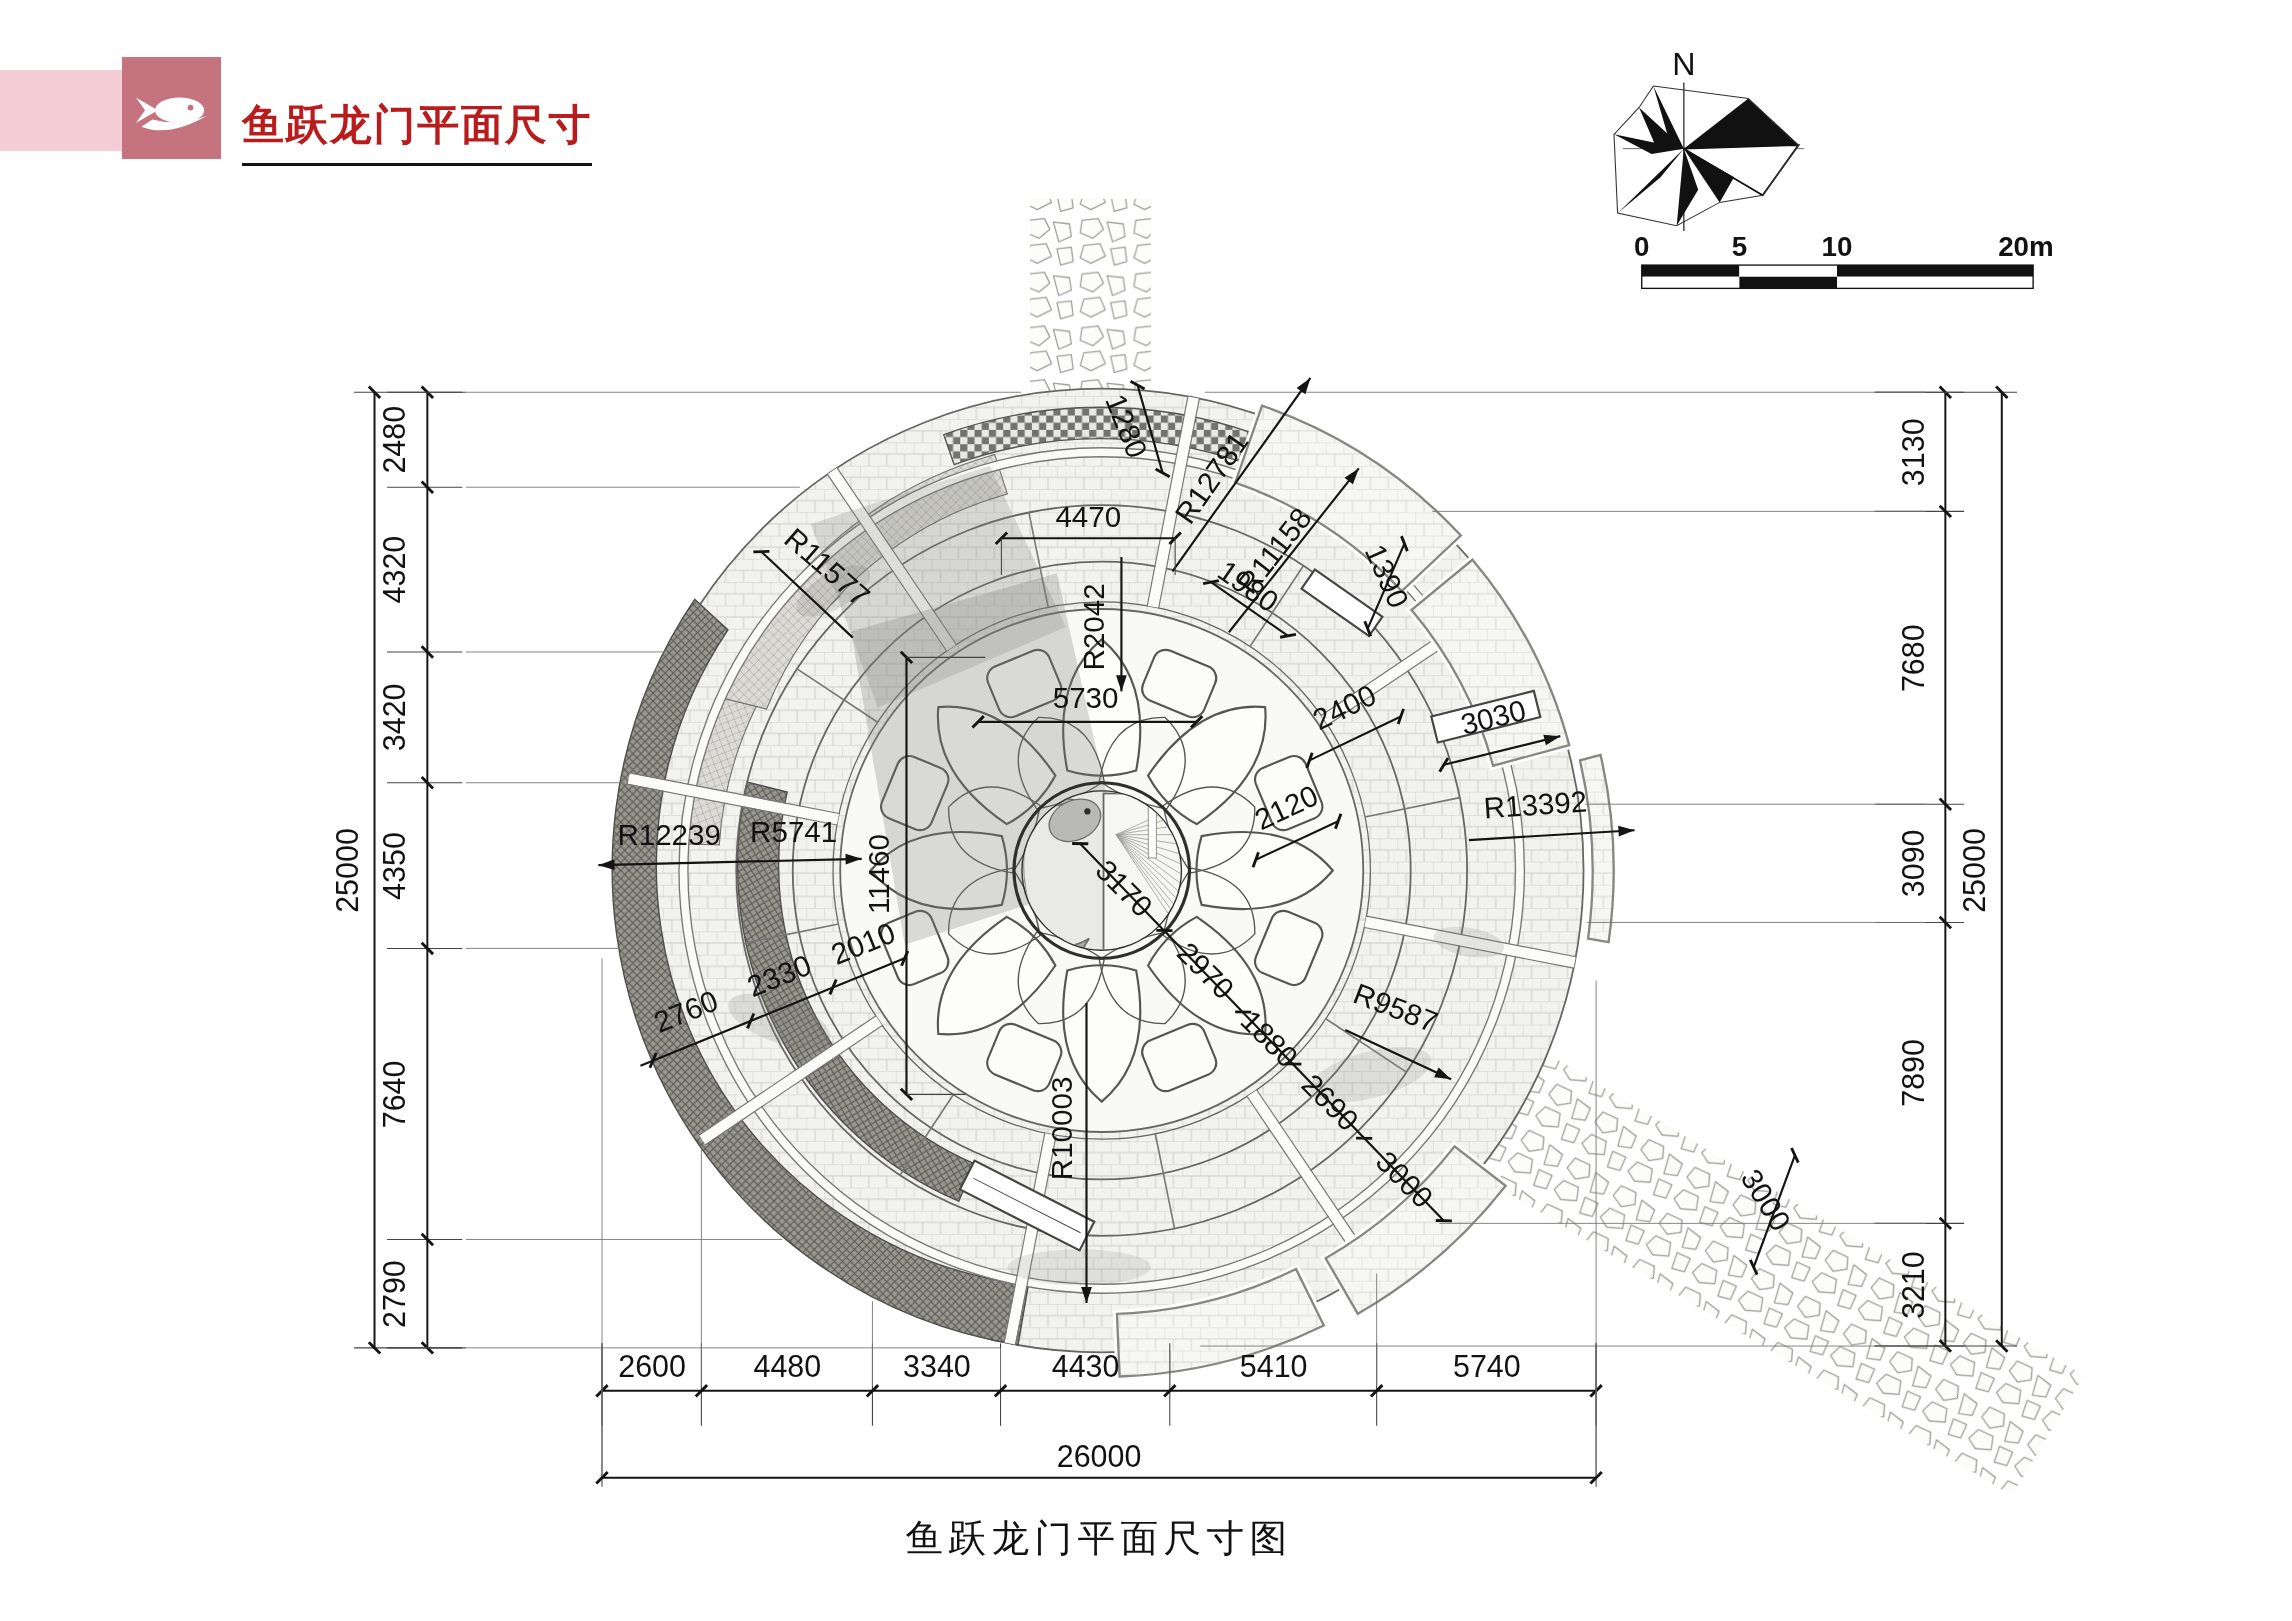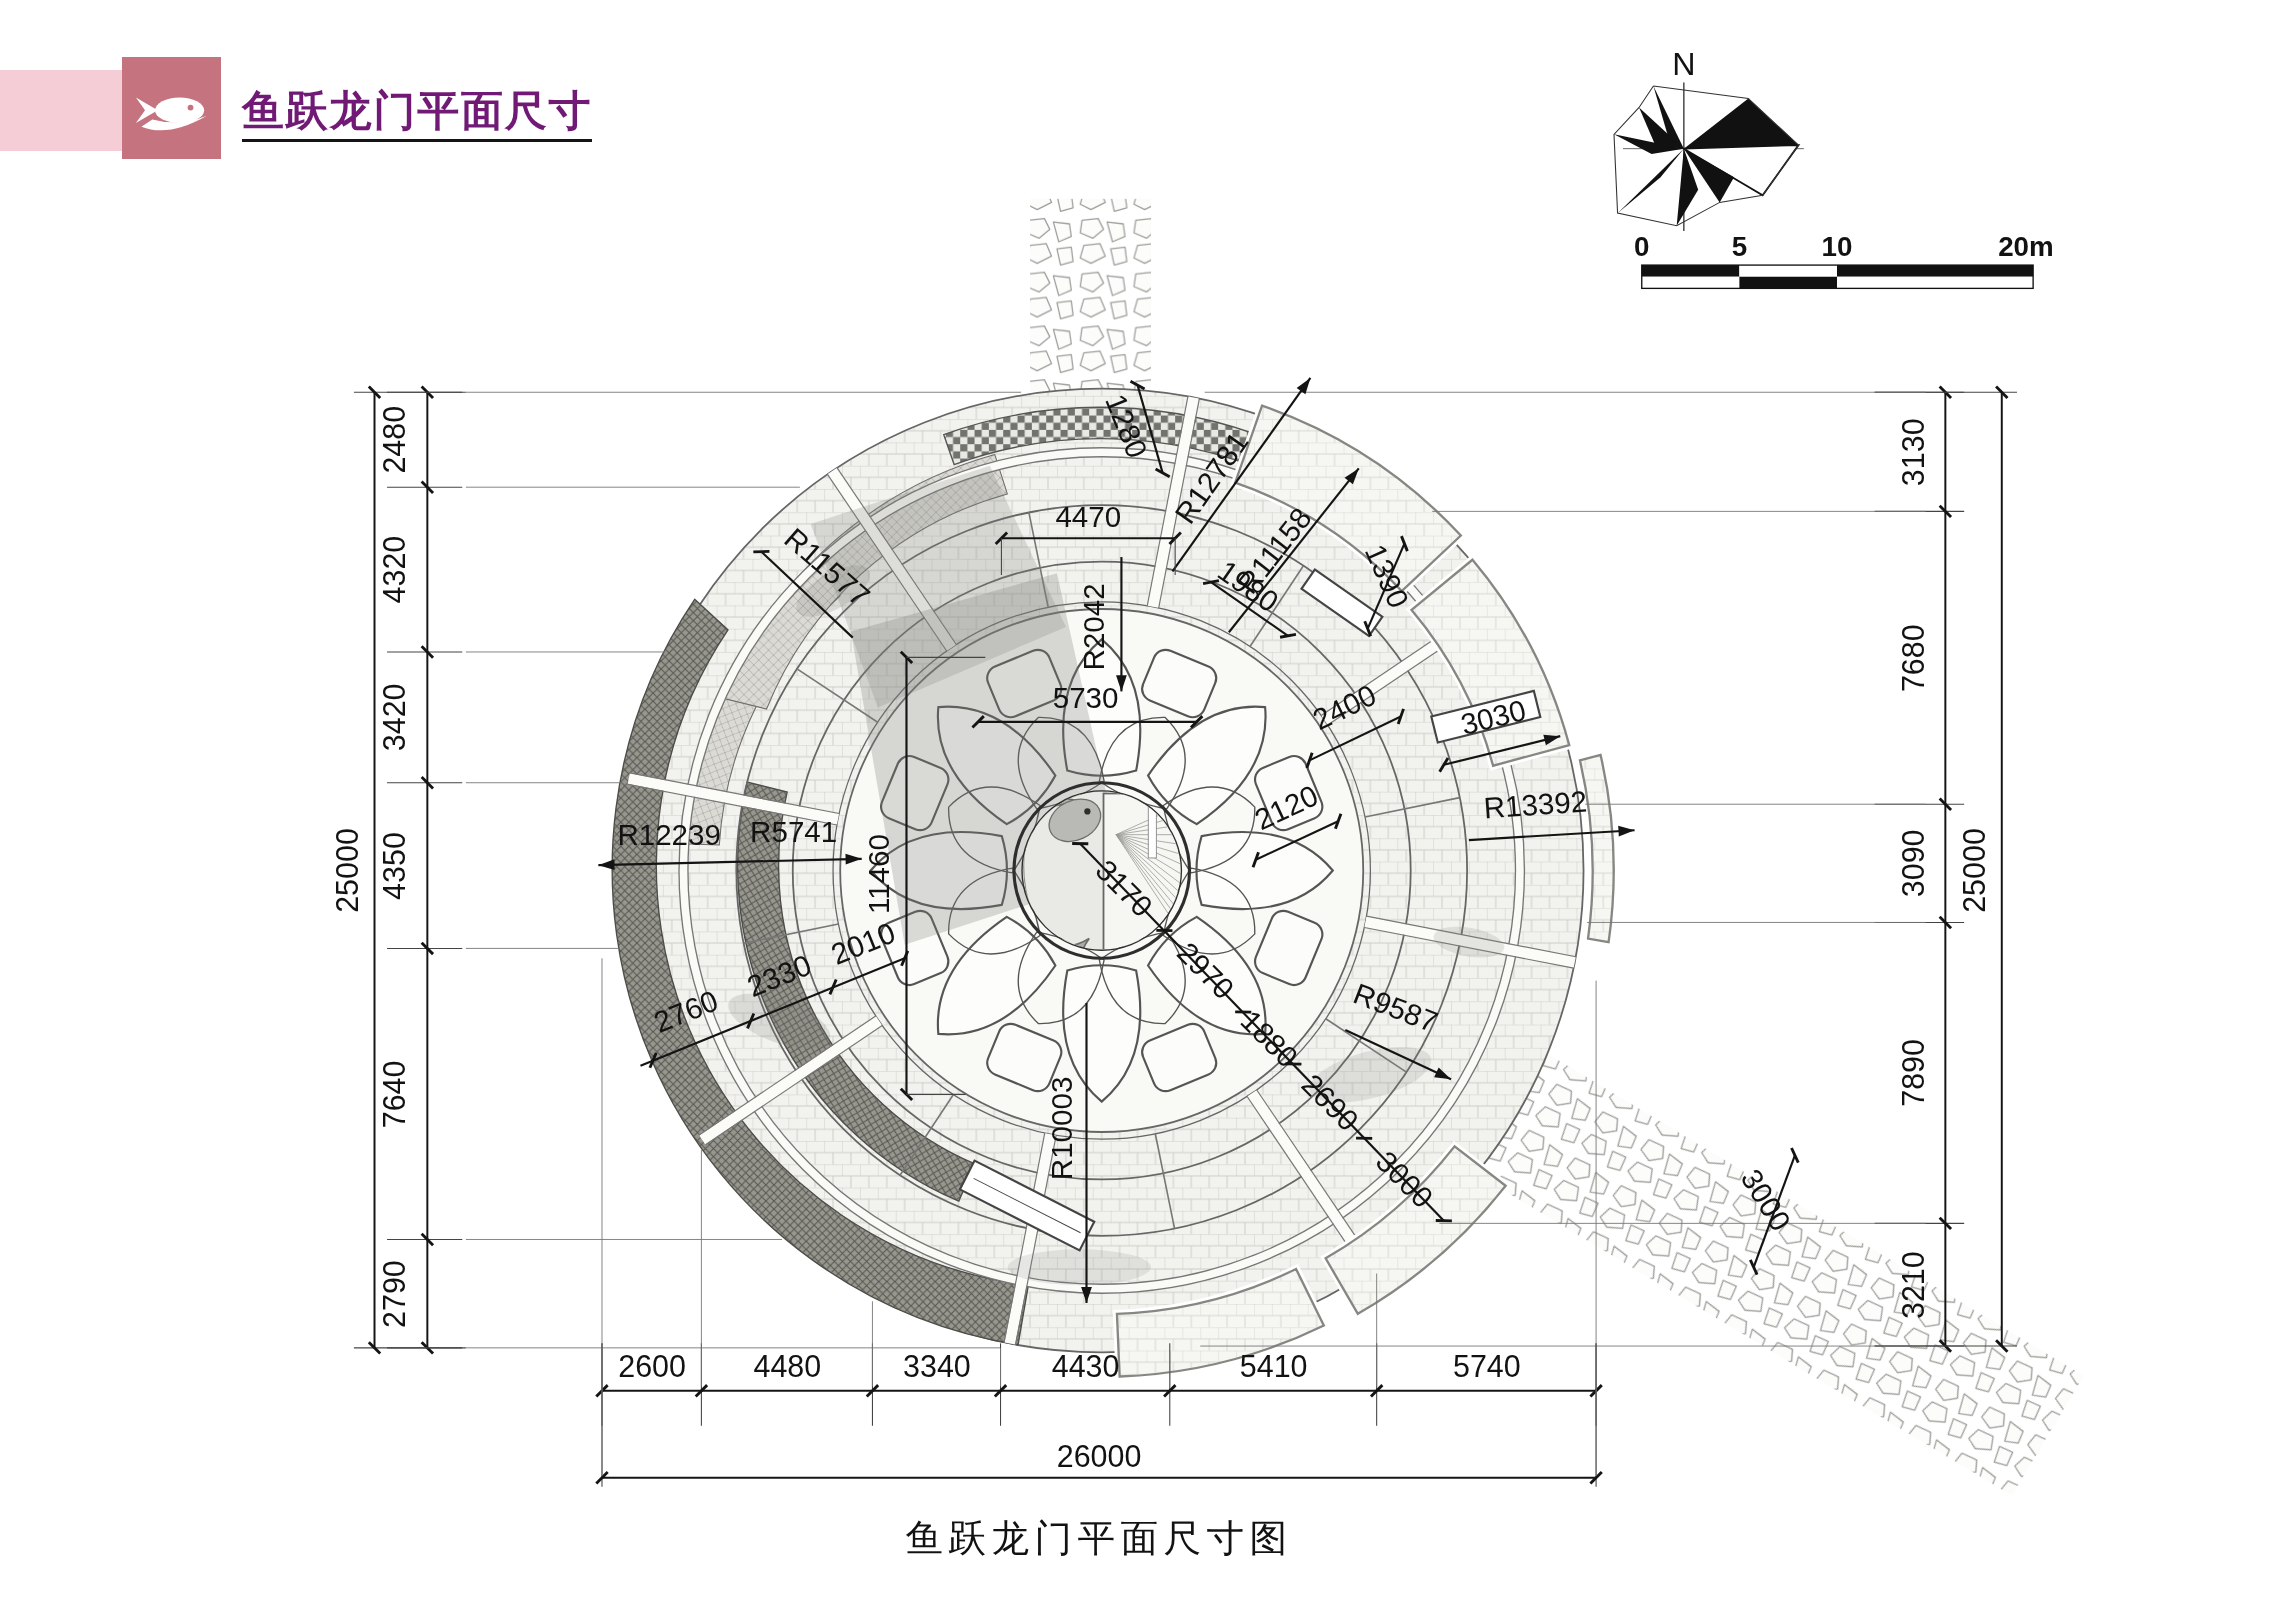--- a/index.html
+++ b/index.html
@@ -3,22 +3,22 @@
 <meta charset="utf-8">
 <style>
   html,body{margin:0;padding:0;background:#fff;}
   #page{position:relative;width:2293px;height:1621px;background:#ffffff;overflow:hidden;
         font-family:"Liberation Sans","DejaVu Sans",sans-serif;}
   #plan-svg{position:absolute;left:0;top:0;}
   
   #hdr-band-light{position:absolute;left:0;top:70px;width:122px;height:81px;background:#f4cdd6;}
   #hdr-band-dark{position:absolute;left:122px;top:57px;width:99px;height:102px;background:#c4737f;}
   #hdr-logo{position:absolute;left:125px;top:61px;width:91px;height:95px;}
-  #page-title{position:absolute;left:242px;top:83px;font-size:42px;font-weight:700;color:#701a75;
-              letter-spacing:1.8px;border-bottom:3.6px solid #141414;padding-bottom:0;}
+  #page-title{position:absolute;left:242px;top:97px;font-size:42px;font-weight:700;color:#b91c1c;
+              letter-spacing:1.8px;border-bottom:3.6px solid #141414;padding-bottom:10px;}
   
   text{fill:#121212;font-family:"Liberation Sans","DejaVu Sans",sans-serif;}
   .dim{font-size:33px;}
   .chain{font-size:34px;}
   .total{font-size:34px;}
   .sb{font-size:31px;font-weight:700;}
   .north{font-size:36px;}
   .caption{font-size:42px;letter-spacing:6px;}
 </style>
 </head>

